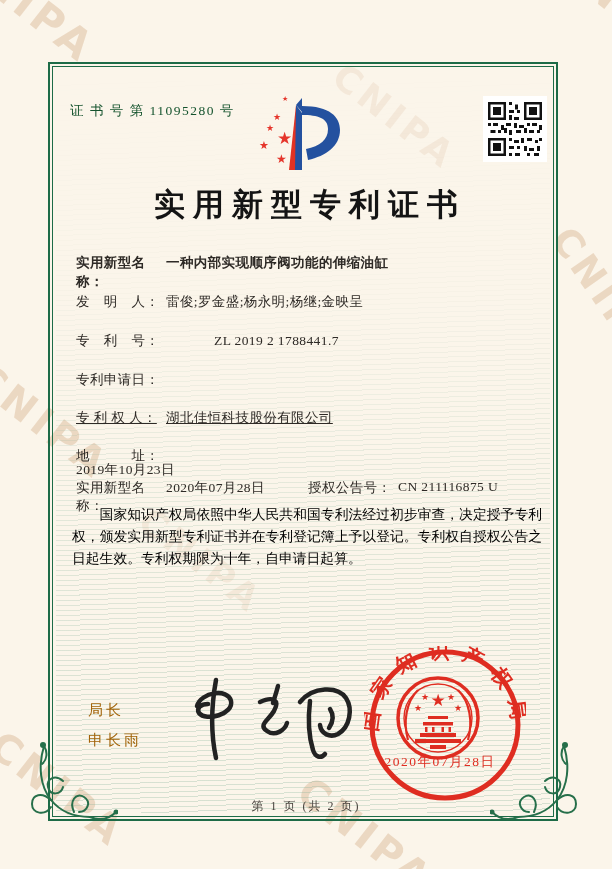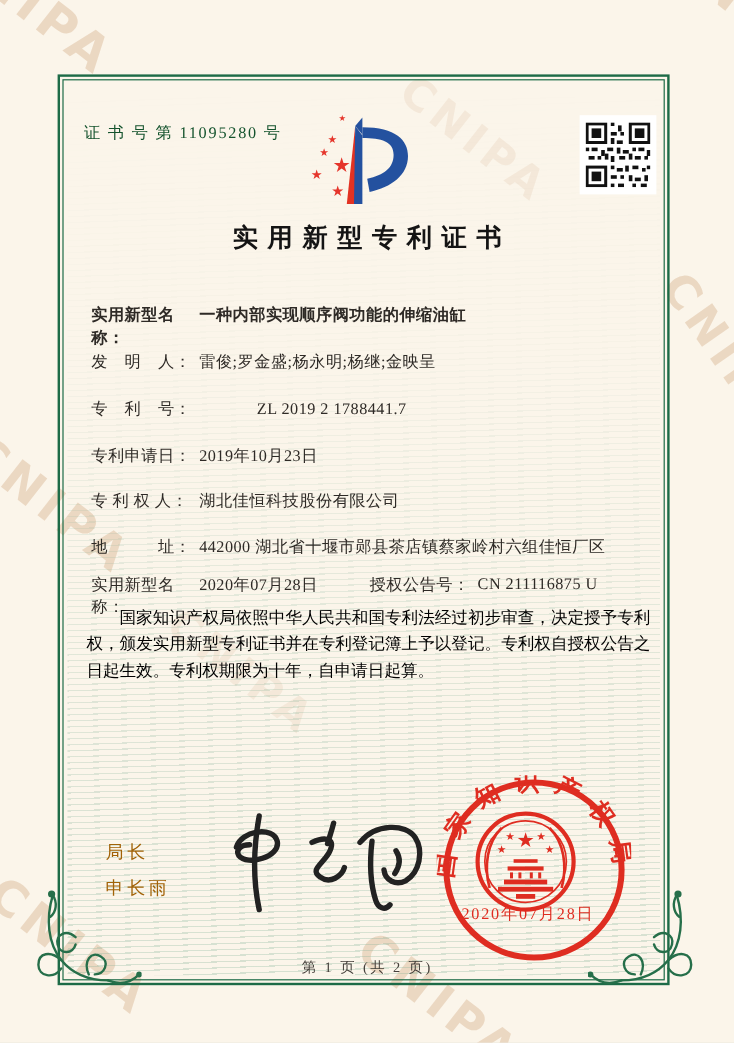--- a/index.html
+++ b/index.html
@@ -28,21 +28,21 @@
   .corner-flourish.right{transform:scaleX(-1);}
   
   .cert-no{position:absolute;left:70px;top:102px;font-size:13.5px;
            letter-spacing:1.5px;color:#14532d;}
   .qr-wrap{position:absolute;left:483px;top:96px;width:64px;height:66px;
            background:#fff;display:flex;align-items:center;justify-content:center;}
   .logo{position:absolute;left:256px;top:96px;width:96px;height:80px;}
   .logo .star{position:absolute;color:#e5352b;line-height:1;
               font-family:"DejaVu Sans",sans-serif;}
   .title{position:absolute;left:0;right:0;top:184px;text-align:center;
-         font-size:21px;font-weight:bold;color:#141414;
+         font-size:31px;font-weight:bold;color:#141414;
          letter-spacing:8px;text-indent:8px;}
   
   .fields{position:absolute;left:76px;top:0;width:470px;font-size:13.5px;color:#2e2a26;}
   .field-row{position:absolute;left:0;display:flex;line-height:19px;letter-spacing:.4px;}
   .field-label{flex:0 0 90px;}
   .field-value{white-space:nowrap;}
   .grant-row{position:absolute;left:76px;top:479px;font-size:13.5px;
              color:#2e2a26;display:flex;letter-spacing:.4px;}
   .grant-pair1{width:232px;display:flex;}
   .grant-pair2{display:flex;}
@@ -189,31 +189,30 @@
       <span class="field-value">一种内部实现顺序阀功能的伸缩油缸</span>
     </div>
     <div class="field-row" style="top:292px;">
       <span class="field-label">发　明　人：</span>
       <span class="field-value">雷俊;罗金盛;杨永明;杨继;金映呈</span>
     </div>
     <div class="field-row" style="top:331px;gap:48px;">
       <span class="field-label">专　利　号：</span>
       <span class="field-value">ZL 2019 2 1788441.7</span>
     </div>
-    <div class="field-row" style="top:370px;">
+    <div class="field-row" style="top:370px;flex-direction:column;">
       <span class="field-label">专利申请日：</span>
       <span class="field-value">2019年10月23日</span>
     </div>
-    <div class="field-row" style="top:408px;">
+    <div class="field-row" style="top:408px;text-decoration:underline;">
       <span class="field-label">专 利 权 人：</span>
       <span class="field-value">湖北佳恒科技股份有限公司</span>
     </div>
     <div class="field-row" style="top:446px;">
       <span class="field-label">地　　　址：</span>
-      <span class="field-value">442000 湖北省十堰市郧县茶店镇蔡家岭村六组佳恒厂区</span>
     </div>
   </div>
 
   <div class="grant-row">
     <span class="grant-pair1">
       <span class="field-label">实用新型名称：</span>
       <span>2020年07月28日</span>
     </span>
     <span class="grant-pair2">
       <span class="field-label">授权公告号：</span>

